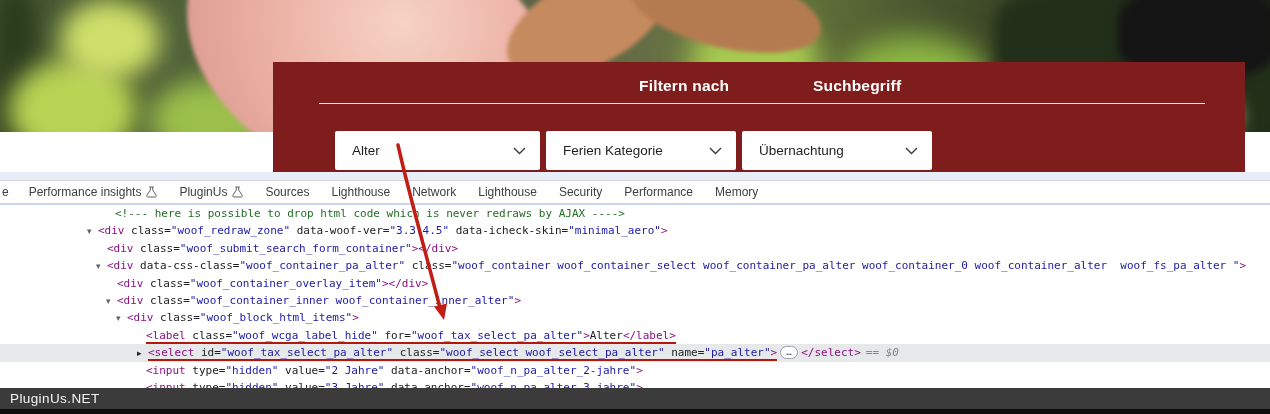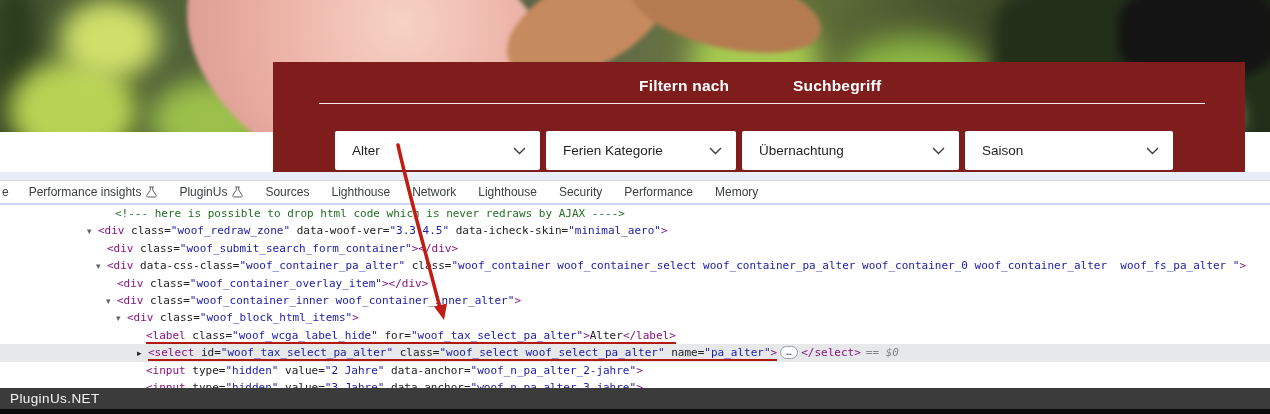--- a/index.html
+++ b/index.html
@@ -23,28 +23,28 @@
   .bokeh-mid2{left:840px;top:36px;width:150px;height:95px;background:#8db843;filter:blur(15px);}
   .trees-right{left:995px;top:-10px;width:290px;height:160px;background:#22301a;filter:blur(7px);border-radius:20%;}
   .tree-light{left:1185px;top:96px;width:55px;height:42px;background:#c9dd9a;filter:blur(9px);}
   .person-right{left:1118px;top:-12px;width:160px;height:90px;background:#141414;filter:blur(5px);border-radius:35%;}
   
   .lightstrip{position:absolute;top:172px;left:0;width:1270px;height:8px;background:#e7edf9;z-index:2;}
   
   .panel{position:absolute;left:273px;top:62px;width:972px;height:110px;background:#7f1d1d;z-index:5;}
   .panel-heading{position:absolute;top:15px;color:#fff;font-weight:bold;font-size:15.5px;letter-spacing:.2px;}
   .ph-filter{left:366px;}
-  .ph-search{left:520px;}
+  .ph-search{left:540px;}
   .panel-divider{position:absolute;left:46px;top:41px;width:886px;height:1px;background:rgba(255,255,255,.9);}
   .dd-row{position:absolute;left:62px;top:69px;display:flex;gap:6px;}
   .dd{height:39px;background:#fff;border-radius:2px;display:flex;align-items:center;
       justify-content:space-between;padding:0 14px 0 17px;box-sizing:border-box;cursor:pointer;}
   .dd:nth-child(1){width:205px;}
   .dd:nth-child(2){width:190px;}
-  .dd:nth-child(3){width:217px;}
+  .dd:nth-child(3){width:190px;}
   .dd:nth-child(4){width:208px;}
   .dd-label{font-size:13.5px;color:#1f1f1f;}
   
   .devtools{position:absolute;top:180px;left:0;width:1270px;height:234px;background:#fff;z-index:3;}
   .dt-tabbar{height:22px;display:flex;align-items:center;background:#fff;
              border-top:1px solid #d5d5d5;border-bottom:2px solid #c9d5ef;box-sizing:content-box;}
   .dtab{padding:0 11px;height:100%;display:flex;align-items:center;gap:5px;
         font-size:12px;color:#3c4043;cursor:pointer;white-space:nowrap;}
   .dtab:first-child{padding:0 9px 0 2px;}
   .dt-code{position:absolute;top:25px;left:0;right:0;}
@@ -107,26 +107,20 @@
     </svg>
   </div>
 
   <div class="dd">
     <span class="dd-label">Übernachtung</span>
     <svg class="chev" width="13" height="8" viewBox="0 0 13 8">
       <path d="M1 1l5.5 5.5L12 1" fill="none" stroke="#3c3c3c" stroke-width="1.4"></path>
     </svg>
   </div>
 
-  <div class="dd">
-    <span class="dd-label">Saison</span>
-    <svg class="chev" width="13" height="8" viewBox="0 0 13 8">
-      <path d="M1 1l5.5 5.5L12 1" fill="none" stroke="#3c3c3c" stroke-width="1.4"></path>
-    </svg>
-  </div>
 </div>
 </div>
 
 <div class="devtools">
   <div class="dt-tabbar">
   <div class="dtab">
     <span>e</span>
 
   </div>
 

